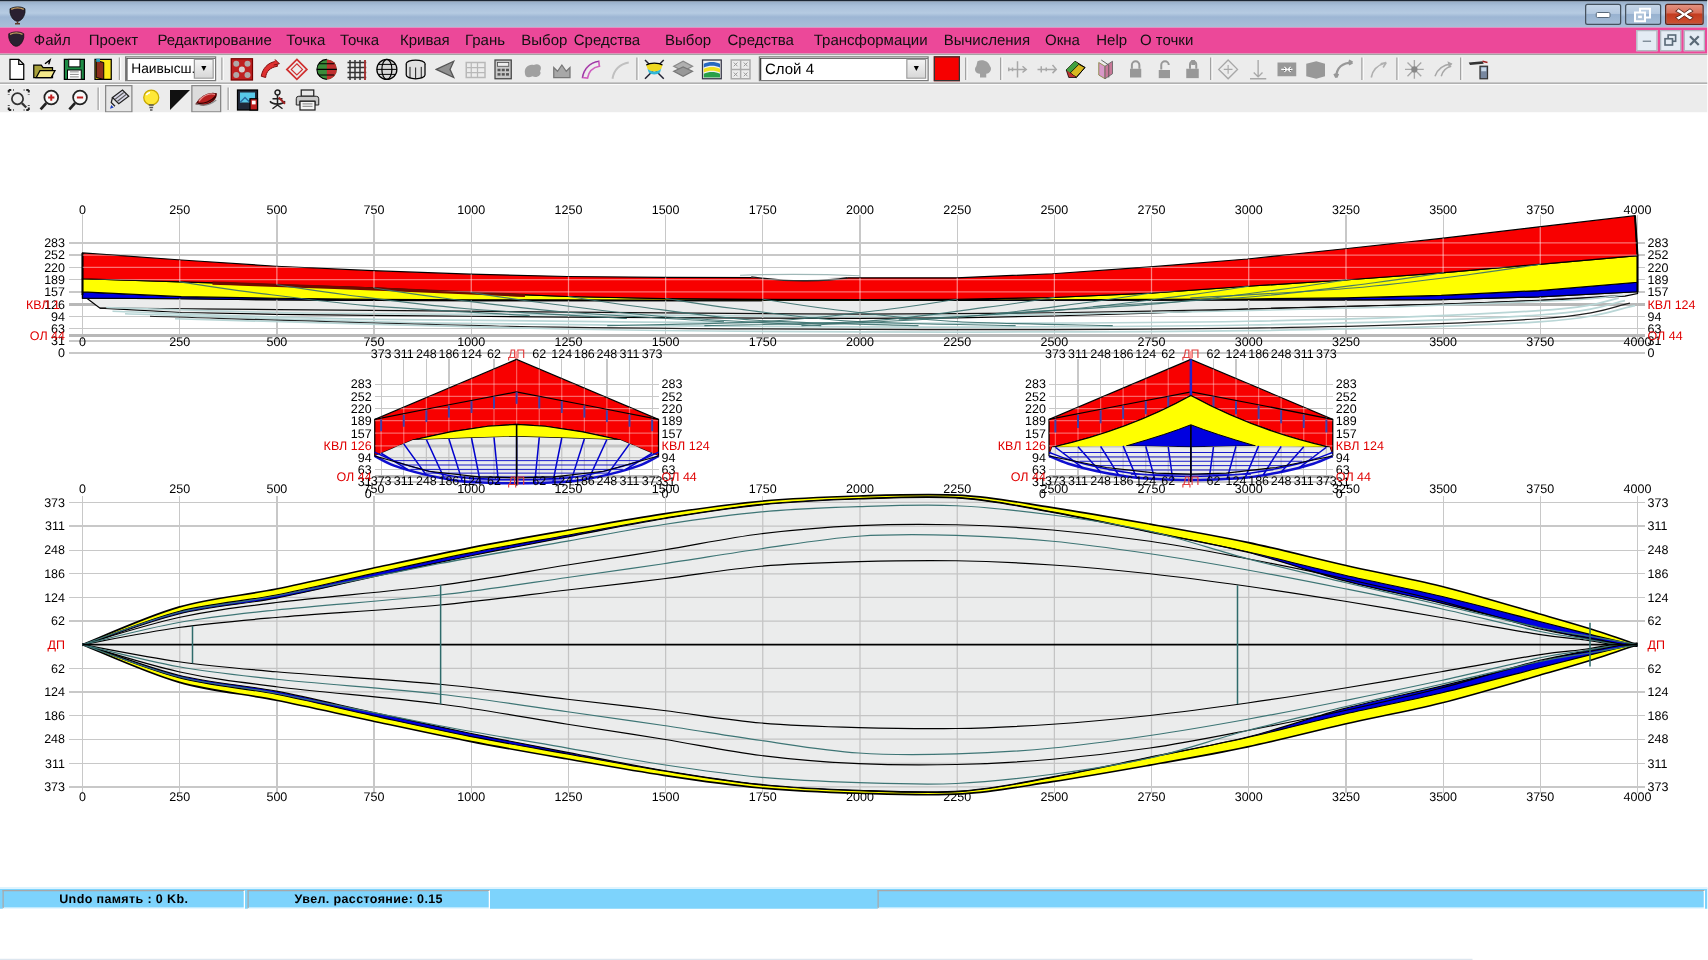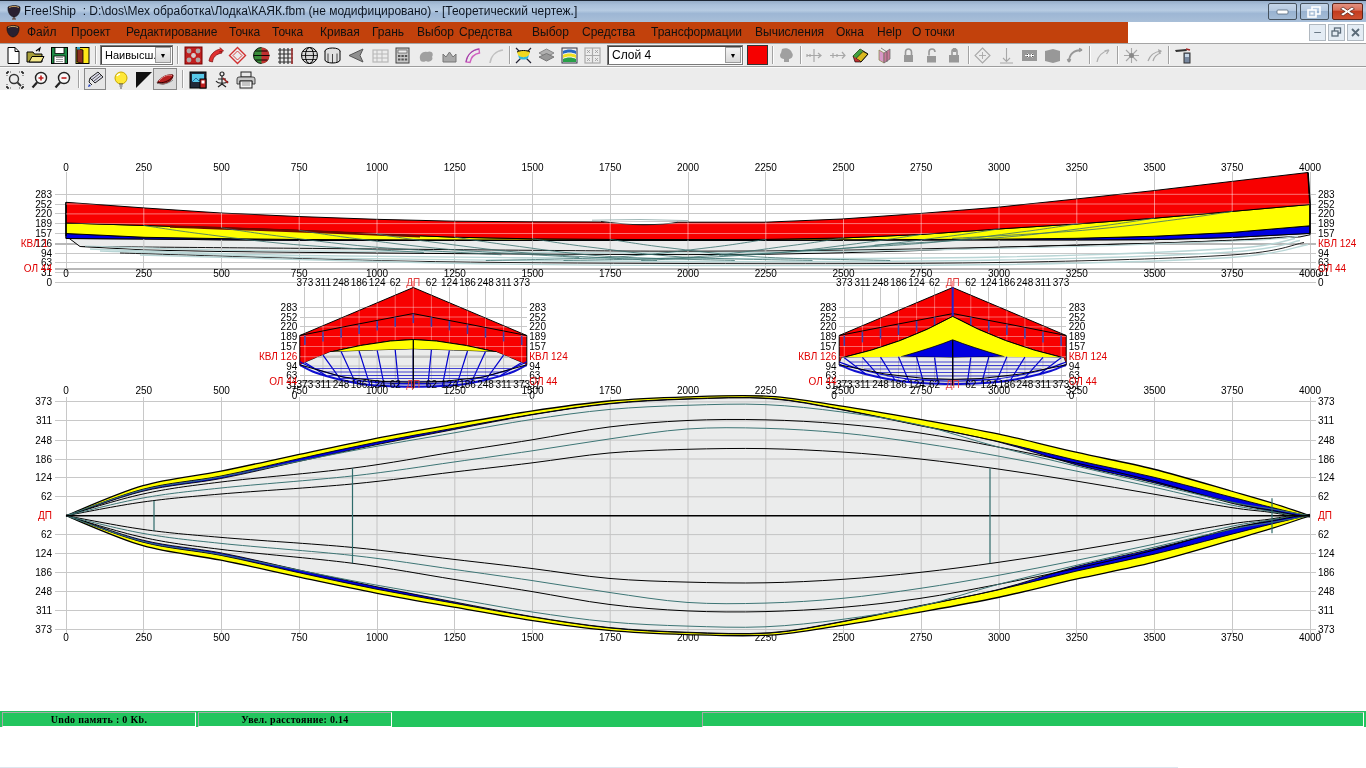--- a/index.html
+++ b/index.html
@@ -3,47 +3,46 @@
 *{margin:0;padding:0;box-sizing:border-box}
 body{width:1366px;height:768px;overflow:hidden;font-family:"Liberation Sans",sans-serif;position:relative;background:#fff}
 .abs{position:absolute}
 #title{left:0;top:0;width:1366px;height:22px;background:linear-gradient(180deg,#96adc8 0%,#a9c0da 18%,#b6cbe2 45%,#9db6d4 60%,#a9bfd8 100%);border-top:1px solid #1c2633;font-size:12px;color:#0c1420}
 #title .txt{position:absolute;left:24px;top:3px;white-space:nowrap}
 #ticon{position:absolute;left:6px;top:3px;width:16px;height:16px}
 .wbtn{position:absolute;top:2px;height:17px;border:1px solid #46525e;border-radius:2px}
 #bmin{left:1268px;width:29px;background:linear-gradient(180deg,#c5d5e8 0%,#b5c9e0 45%,#98b2d0 50%,#a4bcd6 100%)}
 #bres{left:1300px;width:29px;background:linear-gradient(180deg,#c5d5e8 0%,#b5c9e0 45%,#98b2d0 50%,#a4bcd6 100%)}
 #bclo{left:1332px;width:31px;background:linear-gradient(180deg,#e29180 0%,#d9705a 40%,#c33c1f 50%,#ce5132 100%);border-color:#5e2418}
-#menu{left:0;top:22px;width:1128px;height:21px;background:#c2410c;font-size:12px;color:#111}
+#menu{left:0;top:22px;width:1366px;height:21px;background:#ec4899;font-size:12px;color:#111}
 #menu .mi{position:absolute;top:3px}
 .mdib{position:absolute;top:2px;width:17px;height:17px;border:1px solid #b0b8c0;background:#e4ecf4;color:#5a6a78;text-align:center}
 #tb1{left:0;top:43px;width:1366px;height:23px;background:#ececec;border-top:1px solid #a5a5a5}
 #tb2{left:0;top:66px;width:1366px;height:24px;background:#ececec;border-top:1px solid #9d9d9d;box-shadow:inset 0 1px 0 #fbfbfb}
 #client{left:0;top:90px;width:1366px;height:620px;background:#fff}
 .ticn{position:absolute;top:2px;width:19px;height:19px}
 .ticn2{position:absolute;top:3px;width:20px;height:20px}
 .vsep{position:absolute;top:2px;width:2px;height:18px;border-left:1px solid #a2a2a2;border-right:1px solid #fdfdfd}
 .combo{position:absolute;top:1px;height:20px;background:#fff;border:1px solid #7a7a7a;box-shadow:inset 1px 1px 0 #404040,1px 1px 0 #f5f5f5;font-size:12px}
 .combo .cbt{position:absolute;right:1px;top:1px;width:16px;height:16px;background:linear-gradient(180deg,#f4f4f4,#d8d8d8);border:1px solid #9a9a9a;font-size:7px;color:#000;text-align:center;line-height:15px}
-#status{left:0;top:710px;width:1366px;height:17px;background:#22c55e;border-top:1px solid #fff;font-family:Liberation Serif, serif;font-size:10px;font-weight:bold;color:#000;letter-spacing:0.3px}
+#status{left:0;top:710px;width:1366px;height:17px;background:#7dd3fc;border-top:1px solid #fff;font-family:Liberation Sans, sans-serif;font-size:10px;font-weight:bold;color:#000;letter-spacing:0.3px}
 .spanel{position:absolute;top:1px;height:15px;border:1px solid;border-color:#a8a8a8 #fff #fff #a8a8a8;text-align:center;line-height:14px;white-space:nowrap;overflow:hidden}
 #taskbar{left:0;top:767px;width:1178px;height:41px;background:linear-gradient(180deg,#becbd9 0%,#adbed1 30%,#9bafc4 60%,#8fa3b9 100%);border-top:1px solid #dde6ef}
 .tbtn{position:absolute;top:2px;width:61px;height:37px;border:1px solid #9aa8b8;border-radius:3px;background:linear-gradient(180deg,rgba(255,255,255,.25),rgba(255,255,255,.05))}
 .tbtn.act{background:linear-gradient(180deg,rgba(255,255,255,.55),rgba(255,255,255,.2));border-color:#8a98a8}
 .ticon32{position:absolute;top:4px;width:32px;height:32px}
 #tray{position:absolute;right:0;top:0;height:41px;color:#f4f8fc}
 </style></head><body>
 
 <div id="title" class="abs">
 <svg id="ticon" viewBox="0 0 16 16">
       <path d="M2,3 C6,1 11,1 14,3 L14,6 C13,11 10,13 8,13 C6,13 3,11 2,6 Z" fill="#2a2030" stroke="#111" stroke-width="0.6"></path>
       <path d="M8,13 L8,15 M6,15 L10,15" stroke="#5c3a28" stroke-width="1.2"></path>
       <path d="M3,3.5 C6,2 10,2 13,3.5" stroke="#c8a060" stroke-width="1" fill="none"></path>
     </svg>
-<span class="txt">Free!Ship&nbsp; : D:\dos\Мех обработка\Лодка\КАЯК.fbm (не модифицировано) - [Теоретический чертеж.]</span>
 <div class="wbtn" id="bmin"><svg width="27" height="15" viewBox="0 0 27 15">
         <rect x="8" y="6" width="11" height="4" rx="1" fill="#fff" stroke="#56687a" stroke-width="0.8"></rect>
       </svg></div>
 <div class="wbtn" id="bres"><svg width="27" height="15" viewBox="0 0 27 15">
         <rect x="11" y="3" width="8" height="7" fill="none" stroke="#fff" stroke-width="1.6"></rect>
         <rect x="7" y="6" width="8" height="7" fill="#b0c4da" stroke="#fff" stroke-width="1.6"></rect>
         <rect x="9.5" y="8.5" width="3" height="2" fill="#fff"></rect>
       </svg></div>
 <div class="wbtn" id="bclo"><svg width="29" height="15" viewBox="0 0 29 15">
         <path d="M10 3 L14.5 6.2 L19 3 L21.5 5 L16.8 7.5 L21.5 10 L19 12 L14.5 8.8 L10 12 L7.5 10 L12.2 7.5 L7.5 5 Z" fill="#fff" stroke="#4d1d12" stroke-width="0.7"></path>
@@ -1004,21 +1003,21 @@
     <path d="M66.0,515.7 C78.8,512.8 117.2,502.6 143.0,498.0 C168.8,493.4 186.2,491.7 221.0,488.0 C255.8,484.3 313.2,480.3 352.0,476.0 C390.8,471.7 424.2,466.2 454.0,462.0 C483.8,457.8 505.2,454.8 531.0,451.0 C556.8,447.2 583.0,442.7 609.0,439.0 C635.0,435.3 661.0,430.8 687.0,429.0 C713.0,427.2 739.2,427.6 765.0,428.3 C790.8,429.0 816.2,430.6 842.0,433.0 C867.8,435.4 894.0,439.2 920.0,443.0 C946.0,446.8 972.0,451.3 998.0,456.0 C1024.0,460.7 1050.2,465.8 1076.0,471.0 C1101.8,476.2 1127.2,481.3 1153.0,487.0 C1178.8,492.7 1211.8,501.0 1231.0,505.0 C1250.2,509.0 1257.5,509.2 1268.0,511.0 C1278.5,512.8 1289.7,514.9 1294.0,515.7" fill="none" stroke="#3d7575" stroke-width="1"></path>
     <path d="M66.0,515.7 C78.8,518.7 117.2,528.8 143.0,533.4 C168.8,538.0 186.2,539.7 221.0,543.4 C255.8,547.1 313.2,551.1 352.0,555.4 C390.8,559.7 424.2,565.2 454.0,569.4 C483.8,573.6 505.2,576.6 531.0,580.4 C556.8,584.2 583.0,588.7 609.0,592.4 C635.0,596.1 661.0,600.6 687.0,602.4 C713.0,604.2 739.2,603.8 765.0,603.1 C790.8,602.4 816.2,600.9 842.0,598.4 C867.8,596.0 894.0,592.2 920.0,588.4 C946.0,584.6 972.0,580.1 998.0,575.4 C1024.0,570.7 1050.2,565.6 1076.0,560.4 C1101.8,555.2 1127.2,550.1 1153.0,544.4 C1178.8,538.7 1211.8,530.4 1231.0,526.4 C1250.2,522.4 1257.5,522.2 1268.0,520.4 C1278.5,518.6 1289.7,516.5 1294.0,515.7" fill="none" stroke="#3d7575" stroke-width="1"></path>
     <line x1="66" y1="515.7" x2="1310" y2="515.7" stroke="#000" stroke-width="1.5"></line>
     <line x1="154" y1="500.7" x2="154" y2="530.7" stroke="#2e6b6b" stroke-width="1.2"></line>
     <line x1="352.5" y1="468.2" x2="352.5" y2="563.2" stroke="#2e6b6b" stroke-width="1.2"></line>
     <line x1="990" y1="468.2" x2="990" y2="563.2" stroke="#2e6b6b" stroke-width="1.2"></line>
     <line x1="1272" y1="498.2" x2="1272" y2="533.2" stroke="#2e6b6b" stroke-width="1.2"></line>
   </svg>
 <div id="status" class="abs">
 <div class="spanel" style="left:2px;width:194px">Undo память : 0 Kb.</div>
-<div class="spanel" style="left:198px;width:194px">Увел. расстояние: 0.14</div>
+<div class="spanel" style="left:198px;width:194px">Увел. расстояние: 0.15</div>
 <div class="spanel" style="left:702px;width:662px"></div>
 </div>
 
 <div id="taskbar" class="abs">
 <svg style="position:absolute;left:5px;top:-2px" width="45" height="45" viewBox="0 0 45 45">
 <defs>
         <radialGradient id="orb" cx="50%" cy="35%" r="70%">
           <stop offset="0%" stop-color="#9ecbf0"></stop>
           <stop offset="45%" stop-color="#2d6cb4"></stop>
           <stop offset="80%" stop-color="#123a6e"></stop>

